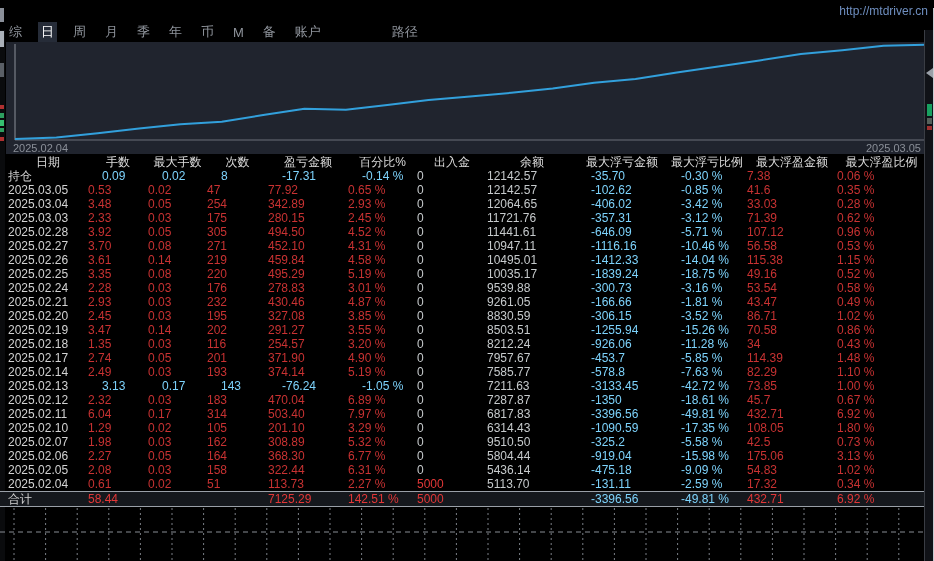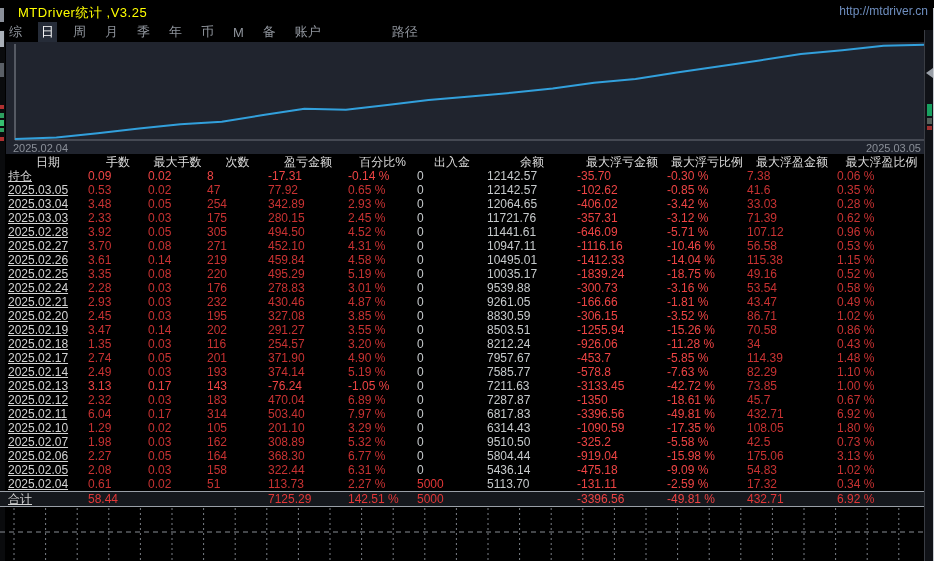--- a/index.html
+++ b/index.html
@@ -28,46 +28,45 @@
   .edge-right .m{position:absolute;left:2px;width:5px;}
   .win-border-right{position:absolute;right:0;top:8px;width:1px;height:553px;background:#c8ccd2;}
   .arrow-left{position:absolute;right:1px;top:38px;width:0;height:0;
       border-top:5px solid transparent;border-bottom:5px solid transparent;border-right:7px solid #9aa0a8;}
   
   .grid-row{display:grid;grid-template-columns:80px 60px 59px 61px 80px 69px 70px 90px 90px 80px 90px 1fr;
       padding-left:2px;height:14px;line-height:14px;font-size:12px;white-space:nowrap;}
   .thead{position:absolute;top:155px;left:6px;width:920px;color:#dcdcdc;text-align:center;}
   .tbody{position:absolute;top:169px;left:6px;width:920px;}
   .trow{cursor:default;}
-  .c-date{color:#d2d2d2;text-decoration:underline;}
+  .c-date{color:#d2d2d2;}
   .c-white{color:#c6cacc;}
   .c-red{color:#c83232;}
   .c-red2{color:#e23737;}
-  .c-green{color:#ef4444;}
+  .c-green{color:#7dd3fc;margin-left:14px;}
   .totalrow{position:absolute;top:491px;left:0px;width:926px;background:#15181d;
       border-top:1px solid #9aa0a8;border-bottom:1px solid #9aa0a8;height:14px;}
   .totalrow .grid-row{padding-left:8px;}
   .dashed-area{position:absolute;top:507px;left:0;width:934px;height:54px;}
 </style>
 </head>
 <body>
 
 <div class="edge-left">
   <div class="m" style="top:1px;height:16px;background:#aab0b8"></div>
   <div class="m" style="top:33px;height:14px;background:#5a5f66"></div>
   <div class="m" style="top:75px;height:4px;background:#b03030"></div>
   <div class="m" style="top:83px;height:5px;background:#2d9e5f"></div>
   <div class="m" style="top:90px;height:6px;background:#35c070"></div>
   <div class="m" style="top:98px;height:4px;background:#2d9e5f"></div>
   <div class="m" style="top:107px;height:4px;background:#b03030"></div>
 </div>
 
 <div class="titlebar">
   <div class="corner-mark"></div>
-  <span class="title">MTDriver统计 ,V3.25</span>
   <span class="url">http://mtdriver.cn</span>
 </div>
 
 <div class="menubar" id="menubar">
     <span class="menu-item">综</span>
     <span class="menu-item active">日</span>
     <span class="menu-item">周</span>
     <span class="menu-item">月</span>
     <span class="menu-item">季</span>
     <span class="menu-item">年</span>

